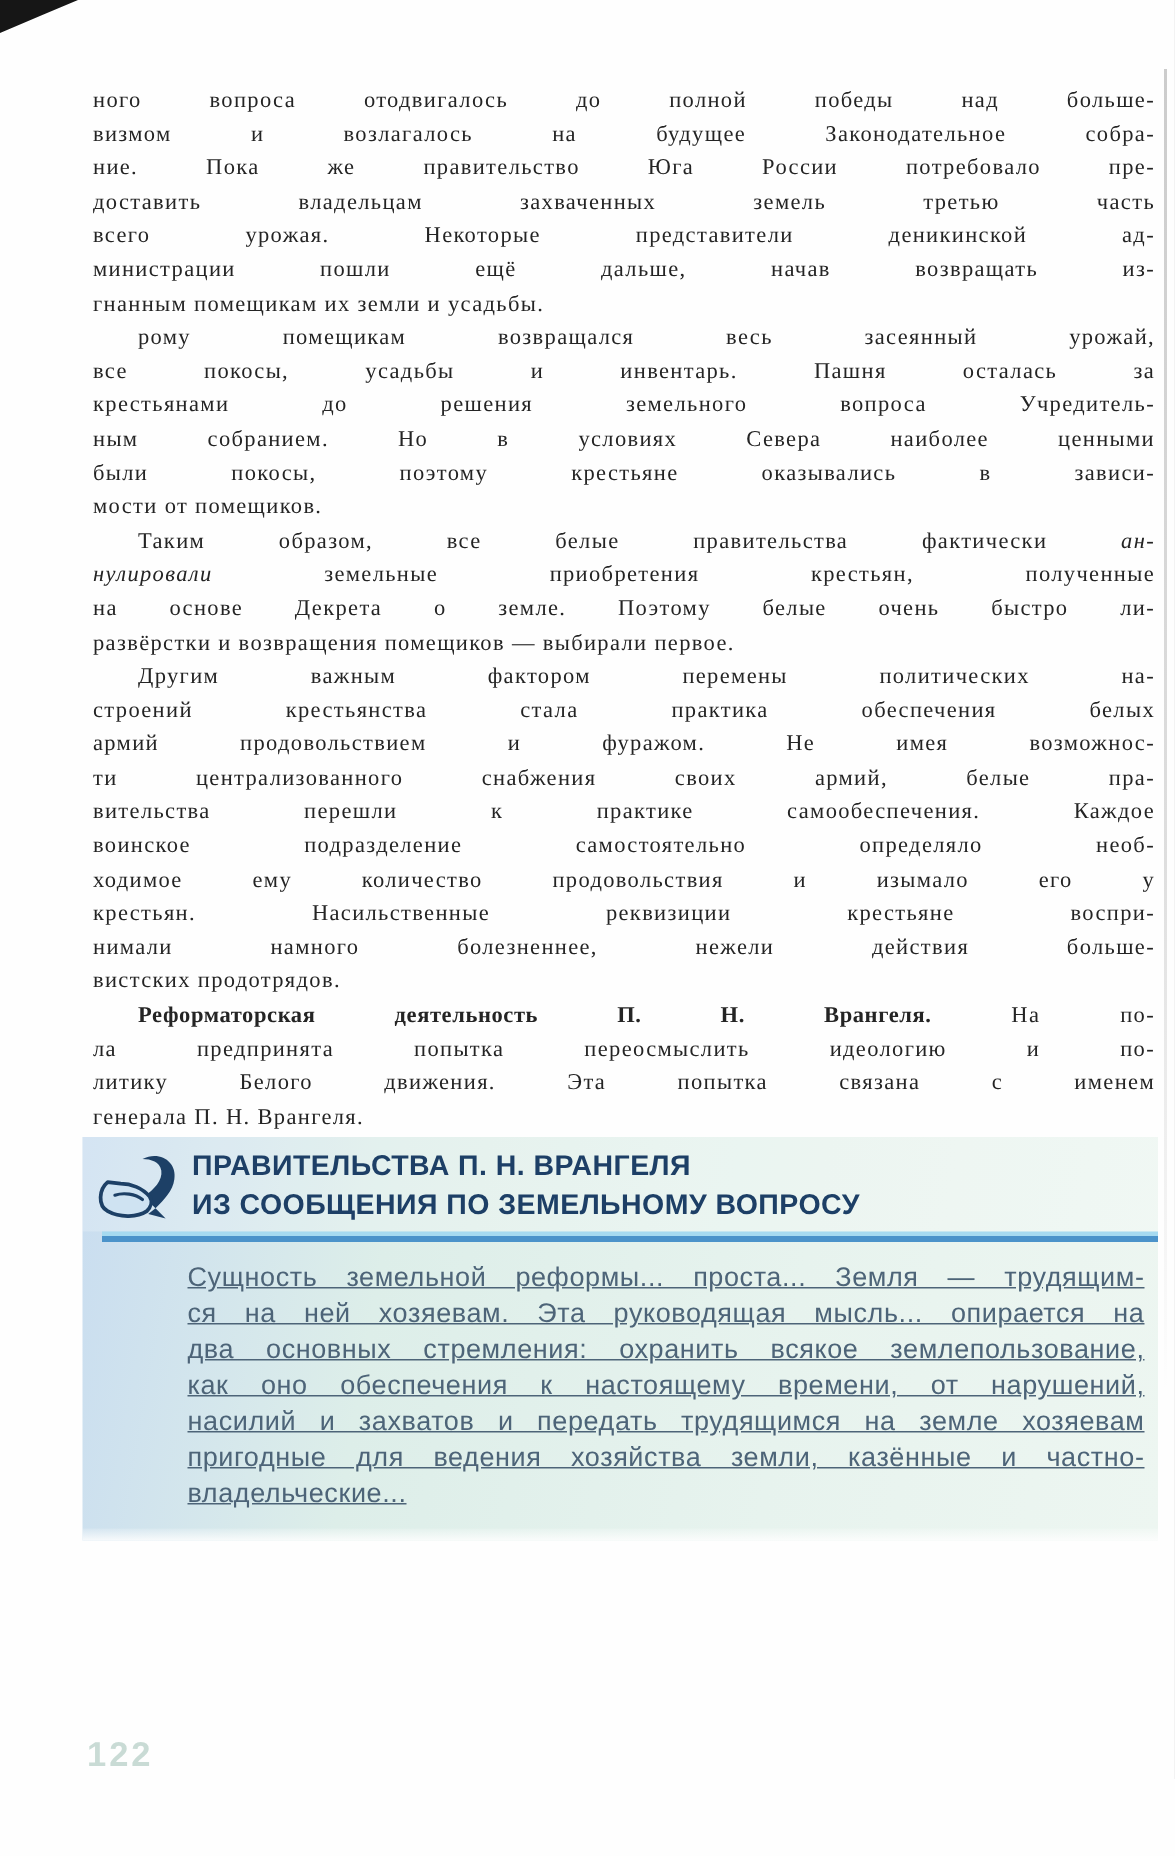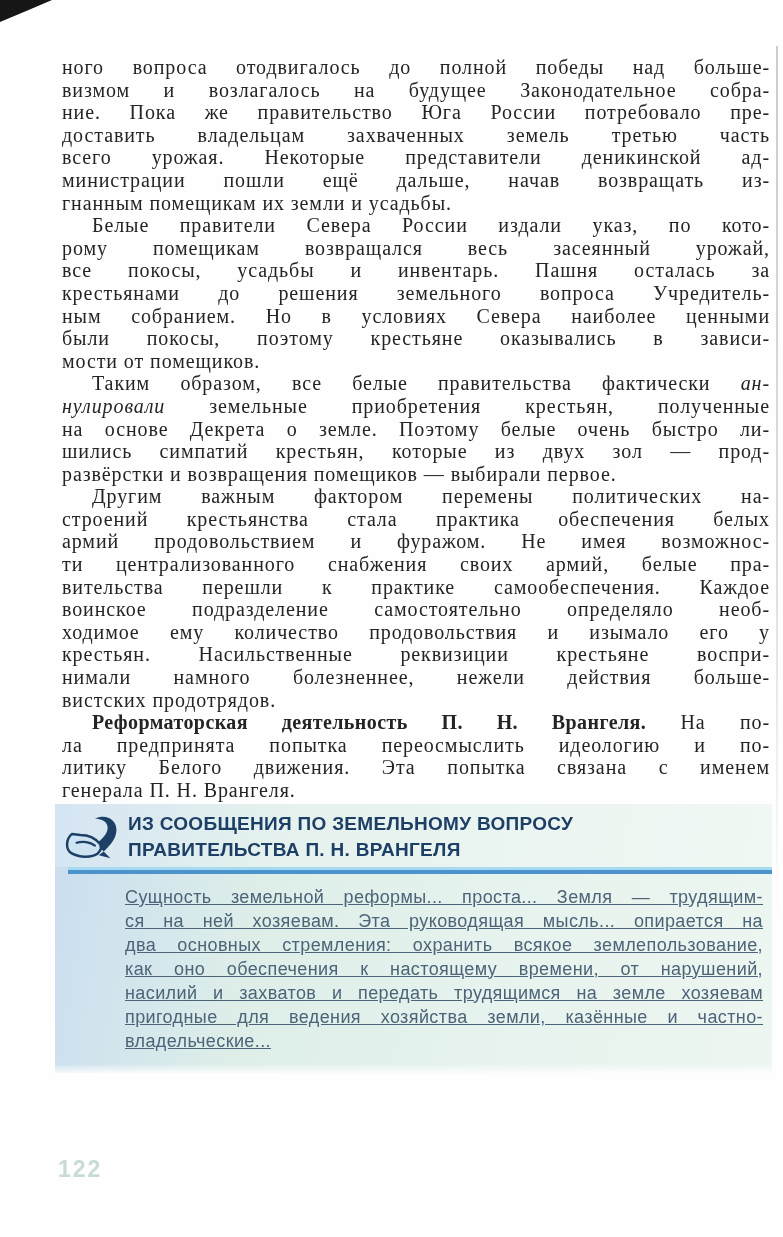--- a/index.html
+++ b/index.html
@@ -20,21 +20,21 @@
   }
   .edge-line{
     position:absolute;right:5px;top:46px;width:2px;height:880px;
     background:linear-gradient(to bottom,#cccccc,#dedede 60%,rgba(222,222,222,0));
   }
   
   .body-text{
     width:708px;
     margin-top:6px;
     font-family:"Liberation Serif","DejaVu Serif",serif;
-    font-size:20px;
+    font-size:15px;
     line-height:22.6px;
     letter-spacing:0.9px;
     color:var(--body-color,#242424);
   }
   .para{margin:0;}
   .tline{
     text-align:justify;
     text-align-last:justify;
     white-space:normal;
   }
@@ -105,33 +105,31 @@
       <div class="para">
         <div class="tline"><span>ного вопроса отодвигалось до полной победы над больше-</span></div>
         <div class="tline"><span>визмом и возлагалось на будущее Законодательное собра-</span></div>
         <div class="tline"><span>ние. Пока же правительство Юга России потребовало пре-</span></div>
         <div class="tline"><span>доставить владельцам захваченных земель третью часть</span></div>
         <div class="tline"><span>всего урожая. Некоторые представители деникинской ад-</span></div>
         <div class="tline"><span>министрации пошли ещё дальше, начав возвращать из-</span></div>
         <div class="tline last"><span>гнанным помещикам их земли и усадьбы.</span></div>
       </div>
       <div class="para indent">
-        <div class="tline"><span>Белые правители Севера России издали указ, по кото-</span></div>
         <div class="tline"><span>рому помещикам возвращался весь засеянный урожай,</span></div>
         <div class="tline"><span>все покосы, усадьбы и инвентарь. Пашня осталась за</span></div>
         <div class="tline"><span>крестьянами до решения земельного вопроса Учредитель-</span></div>
         <div class="tline"><span>ным собранием. Но в условиях Севера наиболее ценными</span></div>
         <div class="tline"><span>были покосы, поэтому крестьяне оказывались в зависи-</span></div>
         <div class="tline last"><span>мости от помещиков.</span></div>
       </div>
       <div class="para indent">
         <div class="tline"><span>Таким образом, все белые правительства фактически </span><em>ан-</em></div>
         <div class="tline"><em>нулировали</em><span> земельные приобретения крестьян, полученные</span></div>
         <div class="tline"><span>на основе Декрета о земле. Поэтому белые очень быстро ли-</span></div>
-        <div class="tline"><span>шились симпатий крестьян, которые из двух зол — прод-</span></div>
         <div class="tline last"><span>развёрстки и возвращения помещиков — выбирали первое.</span></div>
       </div>
       <div class="para indent">
         <div class="tline"><span>Другим важным фактором перемены политических на-</span></div>
         <div class="tline"><span>строений крестьянства стала практика обеспечения белых</span></div>
         <div class="tline"><span>армий продовольствием и фуражом. Не имея возможнос-</span></div>
         <div class="tline"><span>ти централизованного снабжения своих армий, белые пра-</span></div>
         <div class="tline"><span>вительства перешли к практике самообеспечения. Каждое</span></div>
         <div class="tline"><span>воинское подразделение самостоятельно определяло необ-</span></div>
         <div class="tline"><span>ходимое ему количество продовольствия и изымало его у</span></div>
@@ -151,22 +149,22 @@
     <div class="info-box-header">
       <span class="icon-wrap">
         <svg width="58" height="48" viewBox="0 0 60 48" aria-hidden="true">
           <path d="M31 5 C43 -1 55 7 53 19 C52 27 46 33 40 39 L32 31 C39 26 45 20 44 13 C43 7 37 5 31 5 Z" fill="#1d4066"></path>
           <path d="M40 39 L47 46 L35 43 Z" fill="#1d4066"></path>
           <path d="M7 21 C1 26 0 37 7 41 C16 46 28 45 34 41 C37 38 38 34 36 31 C31 25 23 22 16 22 Z" fill="#cfe3f2" stroke="#1d4066" stroke-width="2.6" stroke-linejoin="round"></path>
           <path d="M12 30 C18 28 26 29 31 33" fill="none" stroke="#1d4066" stroke-width="2.2" stroke-linecap="round"></path>
         </svg>
       </span>
       <div class="info-box-title">
+        <div>ПРАВИТЕЛЬСТВА П. Н. ВРАНГЕЛЯ</div>
         <div>ИЗ СООБЩЕНИЯ ПО ЗЕМЕЛЬНОМУ ВОПРОСУ</div>
-        <div>ПРАВИТЕЛЬСТВА П. Н. ВРАНГЕЛЯ</div>
       </div>
     </div>
     <div class="blue-rule"></div>
     <div class="quote-area">
         <div class="tline"><span>Сущность земельной реформы... проста... Земля — трудящим-</span></div>
         <div class="tline"><span>ся на ней хозяевам. Эта руководящая мысль... опирается на</span></div>
         <div class="tline"><span>два основных стремления: охранить всякое землепользование,</span></div>
         <div class="tline"><span>как оно обеспечения к настоящему времени, от нарушений,</span></div>
         <div class="tline"><span>насилий и захватов и передать трудящимся на земле хозяевам</span></div>
         <div class="tline"><span>пригодные для ведения хозяйства земли, казённые и частно-</span></div>

